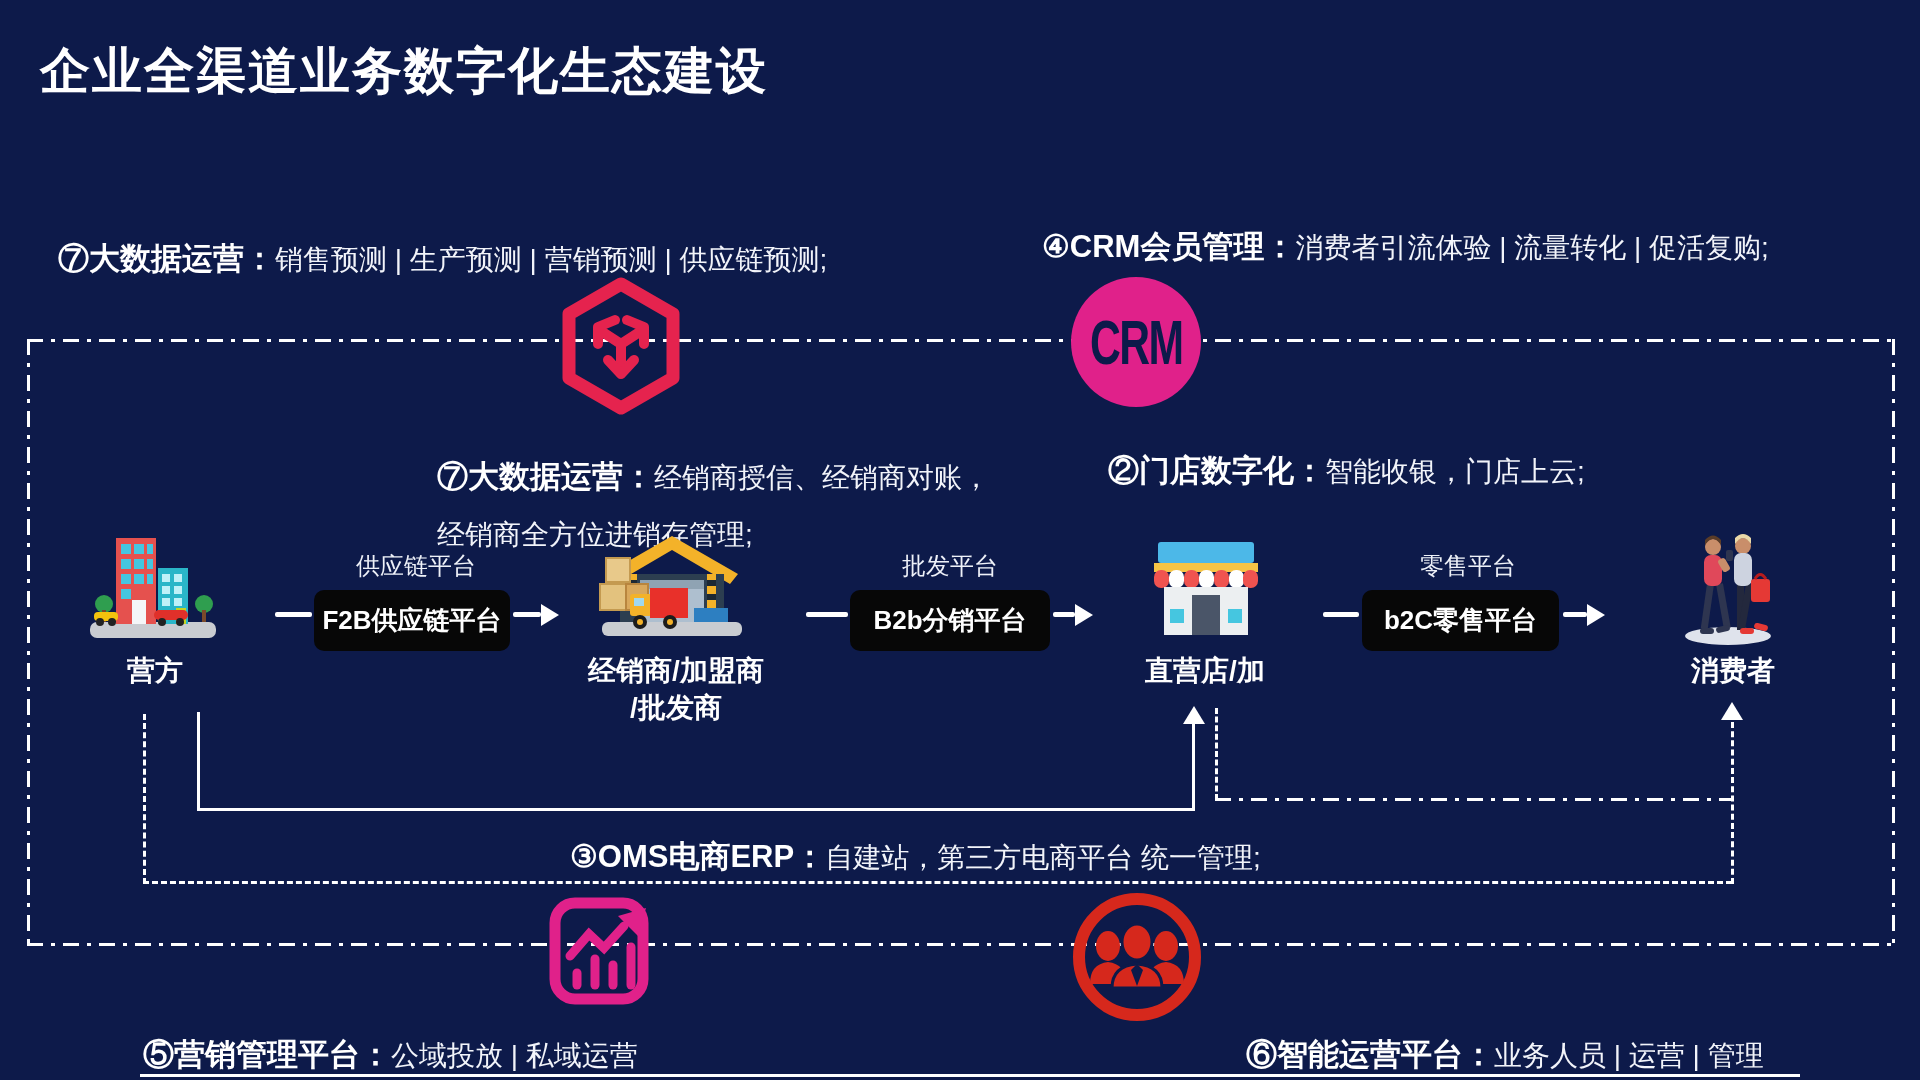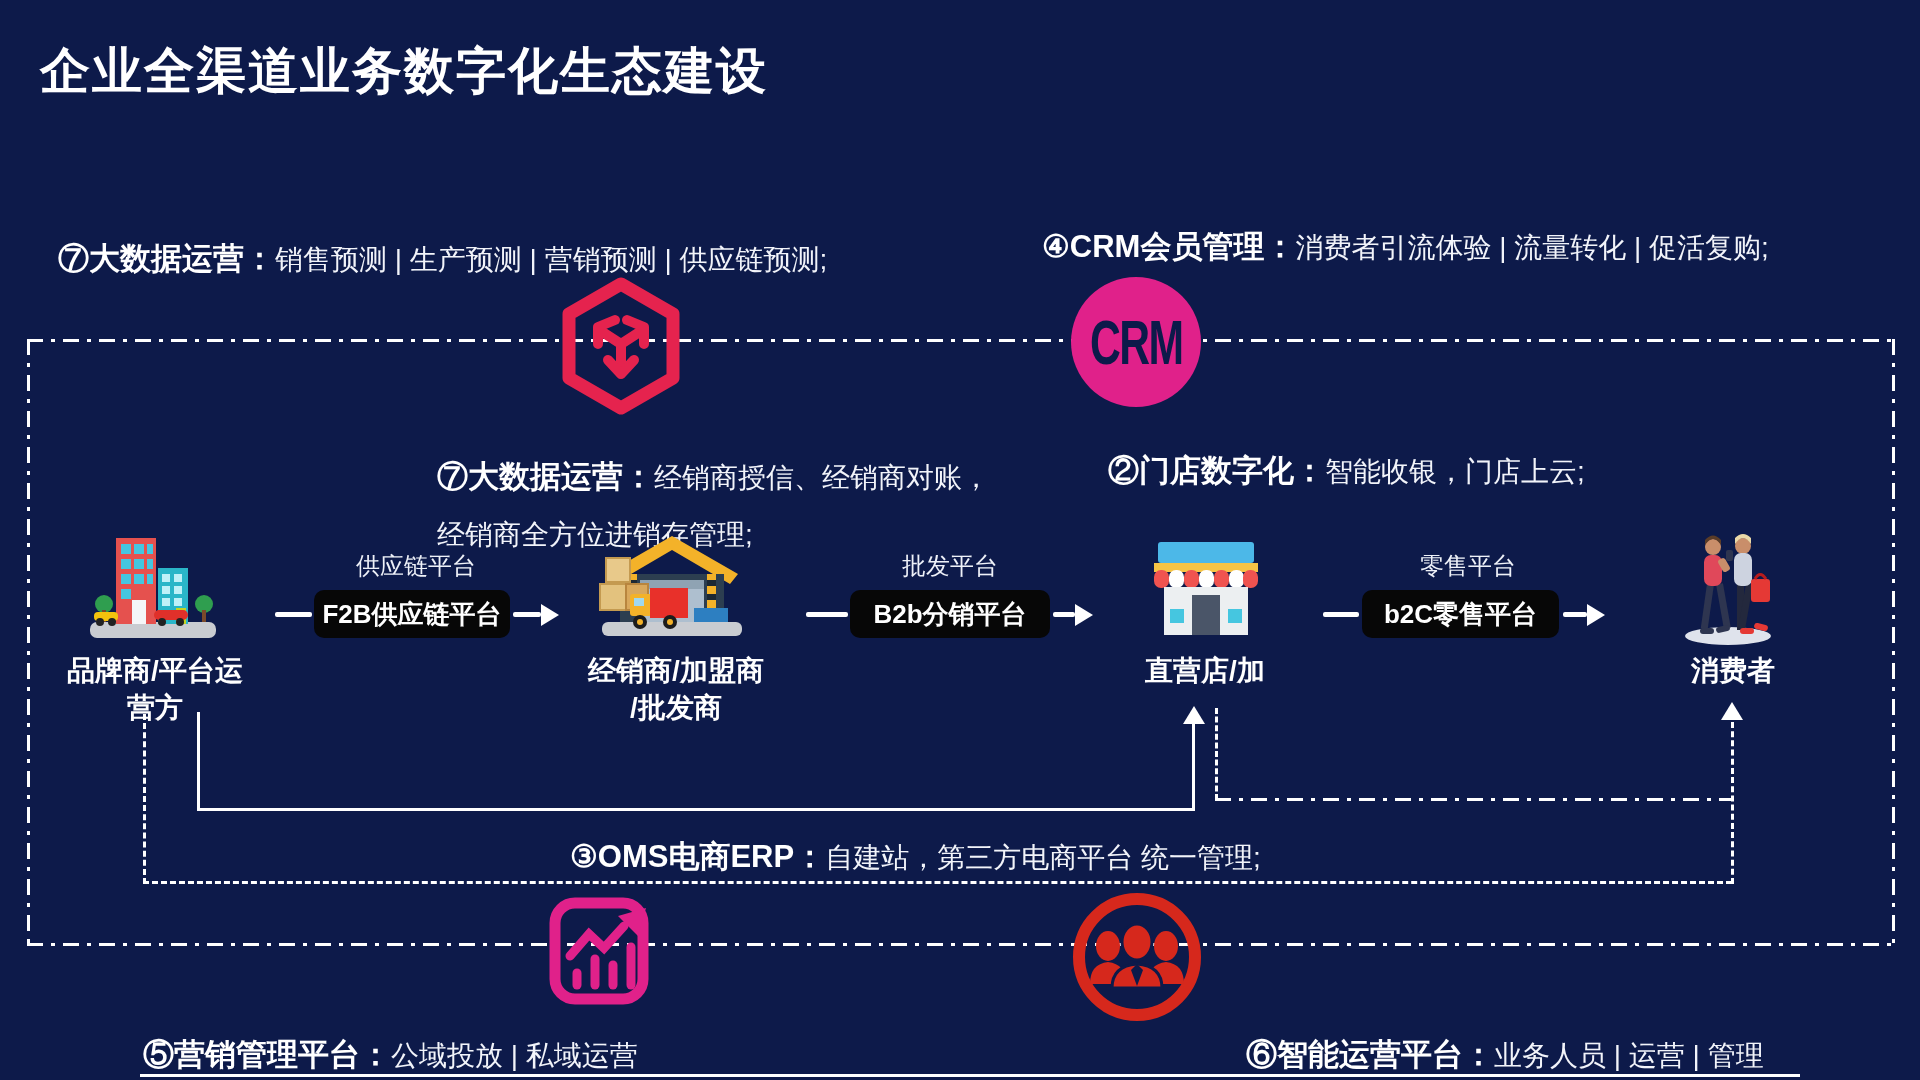--- a/index.html
+++ b/index.html
@@ -10,21 +10,21 @@
     font-family:"Liberation Sans", sans-serif;
   }
   .abs { position:absolute; }
   .title { font-size:50px; font-weight:700; letter-spacing:2px; white-space:nowrap; }
   .sec { font-size:28px; white-space:nowrap; color:#f2f4fa; }
   .sec b { font-size:31px; font-weight:700; color:#fff; }
   .node-label { font-size:28px; font-weight:700; text-align:center; line-height:37px; }
   .node-label span { display:block; }
   .tag { font-size:24px; text-align:center; color:#eef1f8; }
   .btn {
-    position:absolute; height:48px; background:#070707; color:#fff;
+    position:absolute; height:61px; background:#070707; color:#fff;
     font-size:26px; font-weight:700; border-radius:10px;
     display:flex; align-items:center; justify-content:center; white-space:nowrap;
   }
   .hline { position:absolute; height:5px; background:#fff; border-radius:2px; }
   .head-r { position:absolute; width:0; height:0;
     border-left:18px solid #fff; border-top:11px solid transparent; border-bottom:11px solid transparent; }
   .head-u { position:absolute; width:0; height:0;
     border-bottom:18px solid #fff; border-left:11px solid transparent; border-right:11px solid transparent; }
   .vsolid { position:absolute; width:3px; background:#fff; }
   .hsolid { position:absolute; height:3px; background:#fff; }
@@ -128,21 +128,20 @@
           <circle cx="24" cy="88" r="4" fill="#222"></circle>
       </g>
       <g>
         <rect x="66" y="76" width="34" height="10" rx="5" fill="#e0302a"></rect>
         <circle cx="74" cy="88" r="4" fill="#222"></circle>
           <circle cx="92" cy="88" r="4" fill="#222"></circle>
       </g>
     </svg>
   </div>
   <div class="abs node-label" style="left:35px; top:652px; width:240px;">
-    <span>品牌商/平台运</span>
     <span>营方</span>
   </div>
 
   <div class="abs tag" style="left:316px; top:550px; width:200px;">供应链平台</div>
   <div class="hline" style="left:275px; top:612px; width:37px;"></div>
   <div class="btn" style="left:314px; top:590px; width:196px;">F2B供应链平台</div>
   <div class="hline" style="left:513px; top:612px; width:28px;"></div>
   <div class="head-r" style="left:541px; top:604px;"></div>
 
   <div class="abs" style="left:598px; top:532px;">

